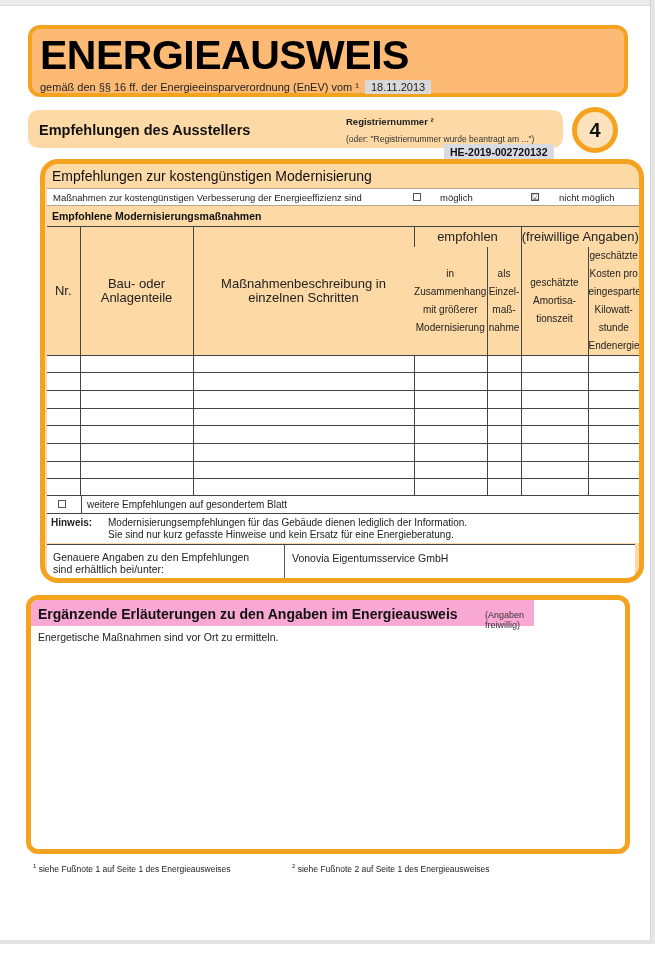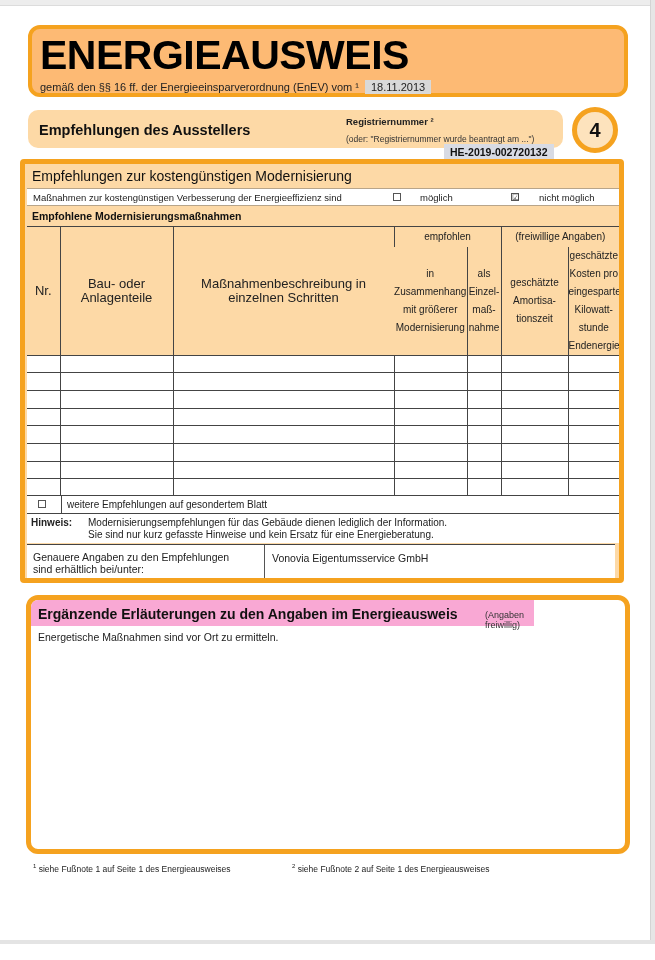--- a/index.html
+++ b/index.html
@@ -19,35 +19,35 @@
 
   
   .band { position: absolute; left: 28px; top: 110px; width: 535px; height: 38px; background: #fdd9a6; border-radius: 10px; }
   .band-title { position: absolute; left: 11px; top: 12px; font-size: 14.5px; font-weight: bold; color: #111; }
   .reg-label { position: absolute; left: 318px; top: 6px; font-size: 9.5px; font-weight: bold; color: #222; }
   .reg-value { position: absolute; left: 416px; top: 3px; font-size: 10.5px; font-weight: bold; color: #111; background: #d8dbe4; padding: 2px 6px; margin-top: 31px; }
   .reg-note { position: absolute; left: 318px; top: 24px; font-size: 8.5px; color: #333; }
   .page-num { position: absolute; left: 572px; top: 107px; width: 46px; height: 46px; border-radius: 50%; border: 5px solid #f5a21f; background: #fde3bd; text-align: center; line-height: 36px; font-size: 20px; font-weight: bold; color: #111; }
 
   
-  .sec1 { position: absolute; left: 20px; top: 159px; width: 604px; height: 424px; border: 5px solid #f5a21f; border-radius: 4px; background: #fdd9a6; overflow: hidden; }
+  .sec1 { position: absolute; left: 40px; top: 159px; width: 604px; height: 424px; border: 5px solid #f5a21f; border-radius: 18px; background: #fdd9a6; overflow: hidden; }
   .sec1-title { position: absolute; left: 7px; top: 4px; font-size: 14px; color: #111; }
   .cheap-row { position: absolute; left: 2px; top: 24px; width: 592px; height: 18px; background: #fff; border-top: 1px solid #b8a58a; border-bottom: 1px solid #b8a58a; font-size: 9.5px; color: #222; }
   .cheap-row span { position: absolute; top: 3px; }
   .cb { display: inline-block; width: 8px; height: 8px; border: 1px solid #555; background: #fff; position: absolute; font-size: 8px; line-height: 7px; text-align: center; color: #333; }
   .rec-heading { position: absolute; left: 7px; top: 46px; font-size: 10.5px; font-weight: bold; color: #111; }
 
   table.rec { position: absolute; left: 2px; top: 62px; border-collapse: collapse; width: 592px; table-layout: fixed; }
   table.rec th { background: #fdd9a6; font-weight: normal; color: #222; border-left: 1px solid #444; vertical-align: middle; text-align: center; }
   table.rec th:first-child { border-left: none; }
   table.rec td { background: #fff; border-left: 1px solid #444; border-top: 1px solid #444; height: 17.7px; }
   table.rec td:first-child { border-left: none; }
   .th-big { font-size: 13px; line-height: 14px; }
   .th-small { font-size: 10px; line-height: 18px; }
-  .th-group { font-size: 10px; height: 20px; border-bottom: none; margin-left: 12px; }
+  .th-group { font-size: 13px; height: 20px; border-bottom: none; margin-left: 12px; }
 
   .more-row { position: absolute; left: 2px; top: 331px; width: 592px; height: 18px; background: #fff; border-top: 1px solid #444; font-size: 10px; padding-left: 14px; }
   .more-row .cb { left: 11px; top: 4px; }
   .more-row .vline { position: absolute; left: 34px; top: 0; width: 1px; height: 18px; background: #444; }
   .more-row .label { position: absolute; left: 40px; top: 3px; color: #222; }
 
   .hint-row { position: absolute; left: 2px; top: 349px; width: 592px; height: 30px; background: #fff; border-top: 1px solid #444; font-size: 10px; color: #222; padding-left: 24px; }
   .hint-label { position: absolute; left: 4px; top: 3px; font-weight: bold; }
   .hint-text { position: absolute; left: 61px; top: 3px; line-height: 11.5px; }
 

